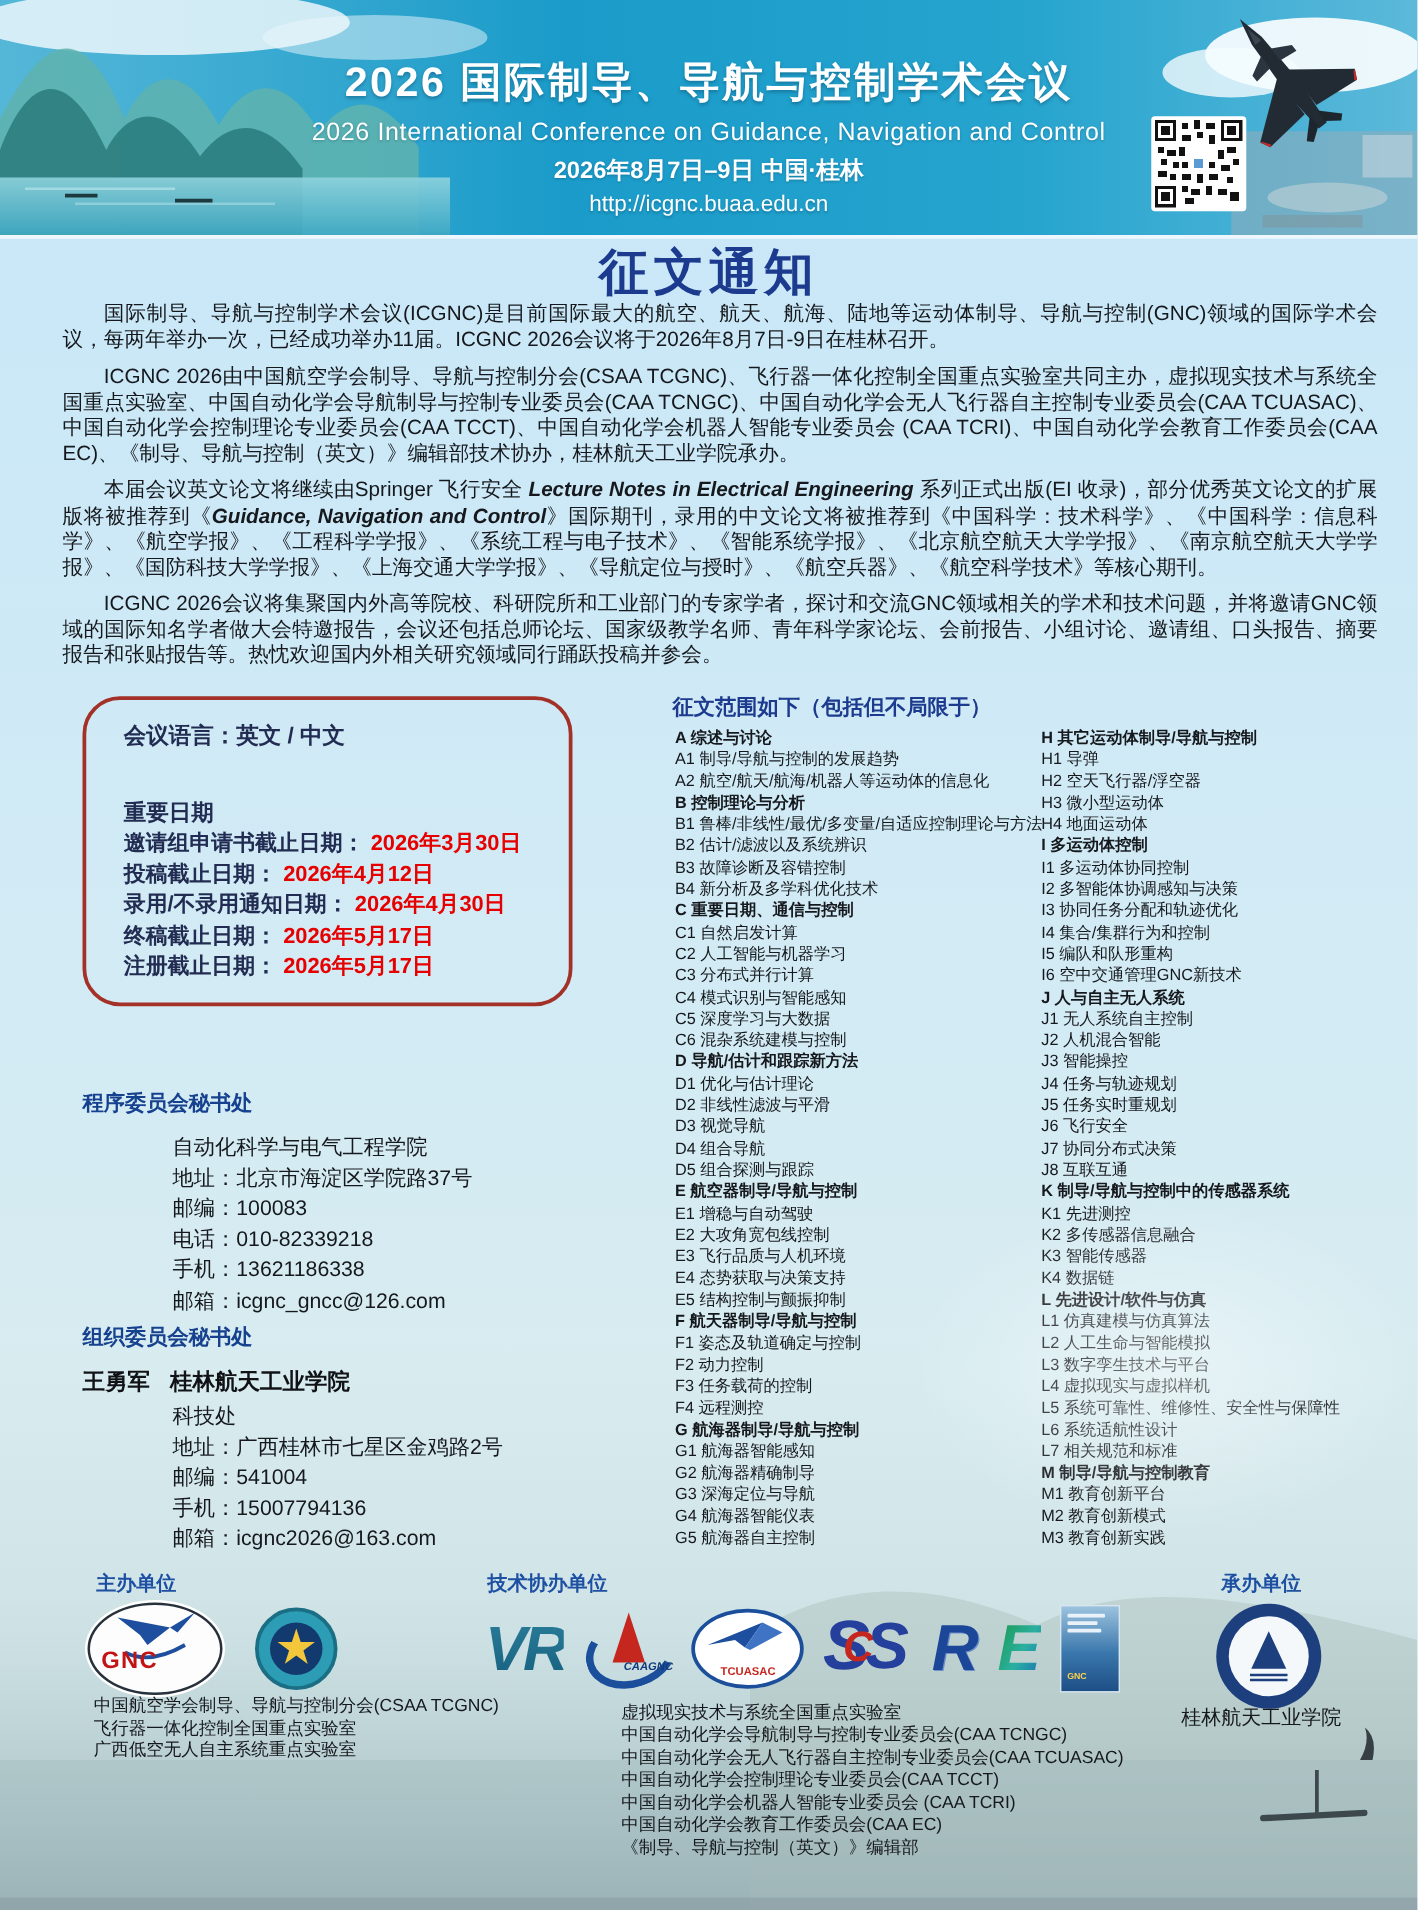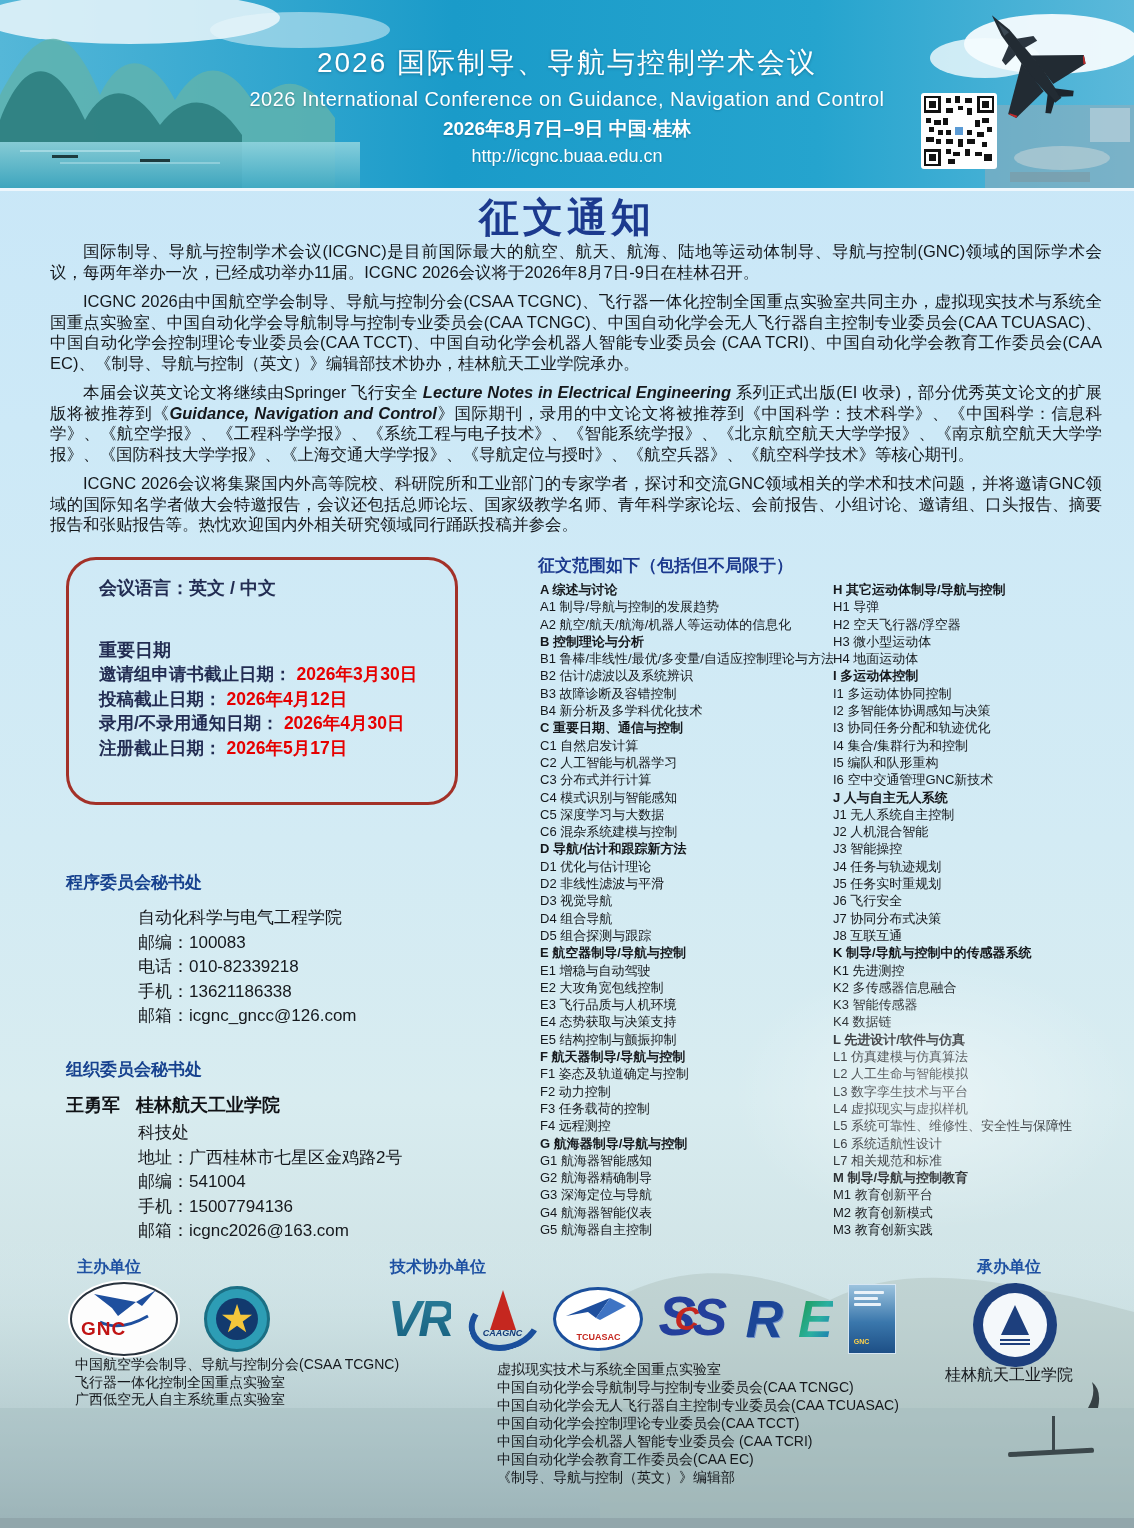--- a/index.html
+++ b/index.html
@@ -8,21 +8,21 @@
   html,body{margin:0;padding:0;}
   body{font-family:"Liberation Sans",sans-serif;background:#e8eef2;}
   .page{position:relative;width:1134px;height:1528px;margin:0 auto;overflow:hidden;
     background:linear-gradient(180deg,#c7e6f8 0%,#cde9f7 28%,#d3ebf4 55%,#d8ecf0 72%,#cfe2e4 86%,#bdd3d6 100%);}
   
   .banner{position:absolute;left:0;top:0;width:1134px;height:188px;overflow:hidden;
     background:linear-gradient(100deg,#4db4d6 0%,#199ac8 42%,#22a3cd 70%,#55b6d8 100%);
     border-bottom:3px solid #eef7fd;}
   .banner svg.scenery{position:absolute;left:0;top:0;}
   .banner-text{position:absolute;left:0;top:0;width:100%;text-align:center;color:#fff;}
-  .t-zh{margin-top:44px;font-size:28px;font-weight:400;letter-spacing:2px;text-shadow:0 1px 3px rgba(0,40,70,.35);}
+  .t-zh{margin-top:44px;font-size:33px;font-weight:700;letter-spacing:2px;text-shadow:0 1px 3px rgba(0,40,70,.35);}
   .t-en{margin-top:6px;font-size:20px;font-weight:400;letter-spacing:.5px;text-shadow:0 1px 2px rgba(0,40,70,.3);}
   .t-date{margin-top:5px;font-size:19px;font-weight:700;text-shadow:0 1px 2px rgba(0,40,70,.3);}
   .t-url{margin-top:4px;font-size:18px;text-shadow:0 1px 2px rgba(0,40,70,.3);}
   .qr{position:absolute;left:921px;top:93px;width:76px;height:76px;background:#fff;border-radius:3px;padding:3px;box-sizing:border-box;}
   .jet{position:absolute;left:930px;top:2px;width:200px;height:125px;}
   
   .page-title{position:absolute;left:0;top:190px;width:100%;text-align:center;margin:0;
     font-size:40px;font-weight:700;letter-spacing:4px;color:var(--accent-navy);}
   .intro{position:absolute;left:50px;top:241px;width:1052px;}
   .intro p{margin:0 0 9px;font-size:16.5px;line-height:20.5px;text-align:justify;text-indent:2em;color:#15181c;}
@@ -66,21 +66,21 @@
   .logo-gnc .gnc-txt{position:absolute;left:9px;bottom:14px;color:#c11414;font-weight:800;font-size:19px;letter-spacing:1px;}
   .logo-gnc svg{position:absolute;left:18px;top:-12px;}
   .logo-lab{position:relative;width:66px;height:66px;border-radius:50%;background:#2d9db5;border:3px solid #1b6f84;box-sizing:border-box;}
   .logo-lab .inner{position:absolute;left:9px;top:9px;width:42px;height:42px;border-radius:50%;background:#123a6e;}
   .logo-lab .star{position:absolute;left:50%;top:50%;transform:translate(-50%,-54%);color:#f4c63b;font-size:34px;line-height:1;}
   .logo-vr{font-size:50px;font-weight:800;font-style:italic;letter-spacing:-3px;
     background:linear-gradient(180deg,#2c7f9b,#155f7e);-webkit-background-clip:text;background-clip:text;color:transparent;}
   .logo-caagnc{position:relative;width:72px;height:62px;}
   .logo-caagnc .sail{position:absolute;left:24px;top:2px;width:0;height:0;border-left:13px solid transparent;border-right:13px solid transparent;border-bottom:40px solid #c5271f;}
   .logo-caagnc .swoosh{position:absolute;left:2px;top:6px;width:62px;height:44px;border:6px solid #1b4f9c;border-top-color:transparent;border-right-color:transparent;border-radius:50%;transform:rotate(-18deg);}
-  .logo-caagnc .cap{position:absolute;left:0;bottom:12px;width:100%;text-align:center;font-size:9px;font-weight:800;font-style:italic;color:#123a78;}
+  .logo-caagnc .cap{position:absolute;left:0;bottom:12px;width:100%;text-align:right;font-size:9px;font-weight:800;font-style:italic;color:#123a78;}
   .logo-tcuasac{position:relative;width:84px;height:58px;background:#fff;border:3px solid #1b4f9c;border-radius:50%;box-shadow:0 0 0 2px #fff inset;}
   .logo-tcuasac svg{position:absolute;left:10px;top:6px;}
   .logo-tcuasac .cap{position:absolute;left:0;bottom:6px;width:100%;text-align:center;font-size:9px;font-weight:800;color:#c5271f;}
   .logo-scs{position:relative;width:72px;height:56px;font-weight:800;}
   .logo-scs .s1{position:absolute;left:0;top:-8px;font-size:56px;color:#243f9c;font-style:italic;}
   .logo-scs .c1{position:absolute;left:16px;top:8px;font-size:34px;color:#c5271f;font-style:italic;}
   .logo-scs .s2{position:absolute;left:34px;top:-4px;font-size:52px;color:#243f9c;font-style:italic;}
   .logo-r{font-size:52px;font-weight:800;font-style:italic;color:#1c4697;text-shadow:1px 1px 0 #6f8fc9;}
   .logo-e{font-size:52px;font-weight:800;font-style:italic;
     background:linear-gradient(120deg,#1f9e62 20%,#2bb0a0 55%,#1b77b4 90%);-webkit-background-clip:text;background-clip:text;color:transparent;}
@@ -225,20 +225,21 @@
     <div class="box-lang">会议语言：英文 / 中文</div>
     <div class="box-dates-title">重要日期</div>
     <div>
 
         <div class="dl-row"><span class="dl-label">邀请组申请书截止日期：</span><span class="dl-date">2026年3月30日</span></div>
 
         <div class="dl-row"><span class="dl-label">投稿截止日期：</span><span class="dl-date">2026年4月12日</span></div>
 
         <div class="dl-row"><span class="dl-label">录用/不录用通知日期：</span><span class="dl-date">2026年4月30日</span></div>
 
+        <div class="dl-row"><span class="dl-label">终稿截止日期：</span><span class="dl-date">2026年5月17日</span></div>
 
         <div class="dl-row"><span class="dl-label">注册截止日期：</span><span class="dl-date">2026年5月17日</span></div>
       </div>
   </section>
 
   <div class="topics-heading">征文范围如下（包括但不局限于）</div>
   <div class="topics">
     <div class="tcol c1">
 
     <div class="titem bold"><span>A 综述与讨论</span></div>
@@ -321,20 +322,21 @@
         <div class="titem"><span>M2 教育创新模式</span></div>
         <div class="titem"><span>M3 教育创新实践</span></div>
       </div>
   </div>
 
   <section class="sec prog">
     <div class="sec-heading">程序委员会秘书处</div>
     <div class="sec-lines">
 
     <div><span>自动化科学与电气工程学院</span></div>
+        <div><span>地址：北京市海淀区学院路37号</span></div>
         <div><span>邮编：100083</span></div>
         <div><span>电话：010-82339218</span></div>
         <div><span>手机：13621186338</span></div>
         <div><span>邮箱：icgnc_gncc@126.com</span></div>
       </div>
   </section>
 
   <section class="sec org">
     <div class="sec-heading">组织委员会秘书处</div>
     <div class="sec-name-row"><span class="nm">王勇军</span><span>桂林航天工业学院</span></div>

